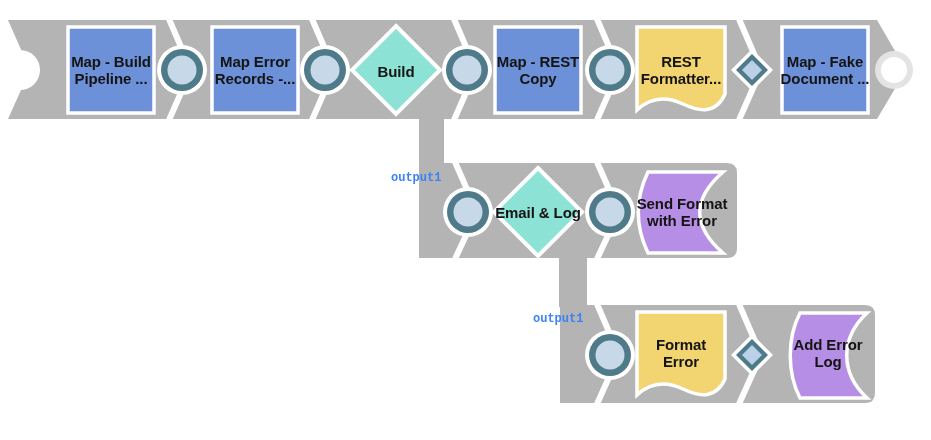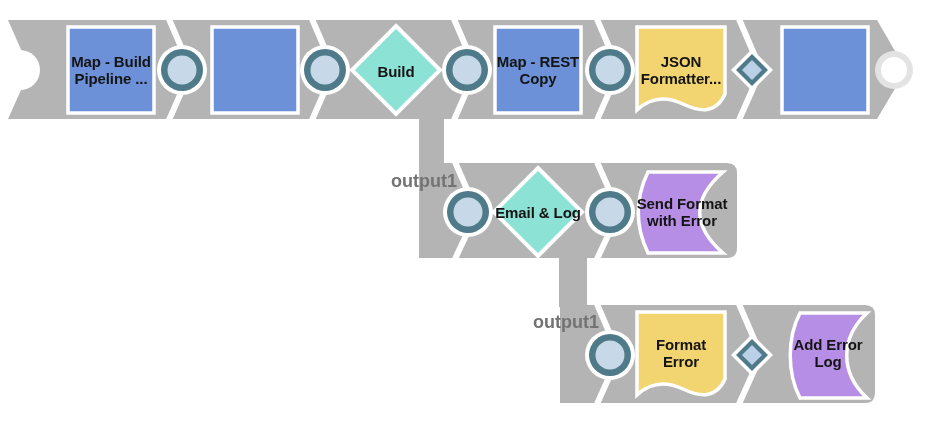--- a/index.html
+++ b/index.html
@@ -20,24 +20,25 @@
     font-size:15px;
     line-height:17px;
     color:#141414;
     white-space:nowrap;
     letter-spacing:-0.1px;
     pointer-events:none;
   }
   .branch{
     position:absolute;
     font-weight:700;
-    font-size:18px;
-    color:#737373;
+    font-size:12px;
+    color:#3b82f6;
     white-space:nowrap;
     pointer-events:none;
+    font-family:Liberation Mono, monospace;
   }
 </style>
 </head>
 <body>
 
 <div class="canvas">
 
   <svg width="931" height="440" viewBox="0 0 931 440">
 
     <path d="M8 20 L877 20 L906 70 L877 119 L8 119 L30 70 Z" fill="#b4b4b4"></path>
@@ -128,30 +129,38 @@
     <g transform="translate(894,70)">
       <circle r="19" fill="#e3e3e3"></circle>
       <circle r="13" fill="#ffffff"></circle>
     </g>
   </svg>
 
   <div class="lbl" style="left:111px;top:70px">
     <div>Map - Build</div>
     <div>Pipeline ...</div>
   </div>
+  <div class="lbl" style="left:255px;top:70px">
+    <div>Map Error</div>
+    <div>Records -...</div>
+  </div>
   <div class="lbl" style="left:396px;top:71px">
     <div>Build</div>
   </div>
   <div class="lbl" style="left:538px;top:70px">
     <div>Map - REST</div>
     <div>Copy</div>
   </div>
   <div class="lbl" style="left:681px;top:70px">
-    <div>JSON</div>
+    <div>REST</div>
     <div>Formatter...</div>
+  </div>
+  <div class="lbl" style="left:825px;top:70px">
+    <div>Map - Fake</div>
+    <div>Document ...</div>
   </div>
   <div class="lbl" style="left:538px;top:212px">
     <div>Email &amp; Log</div>
   </div>
   <div class="lbl" style="left:682px;top:212px">
     <div>Send Format</div>
     <div>with Error</div>
   </div>
   <div class="lbl" style="left:681px;top:353px">
     <div>Format</div>

